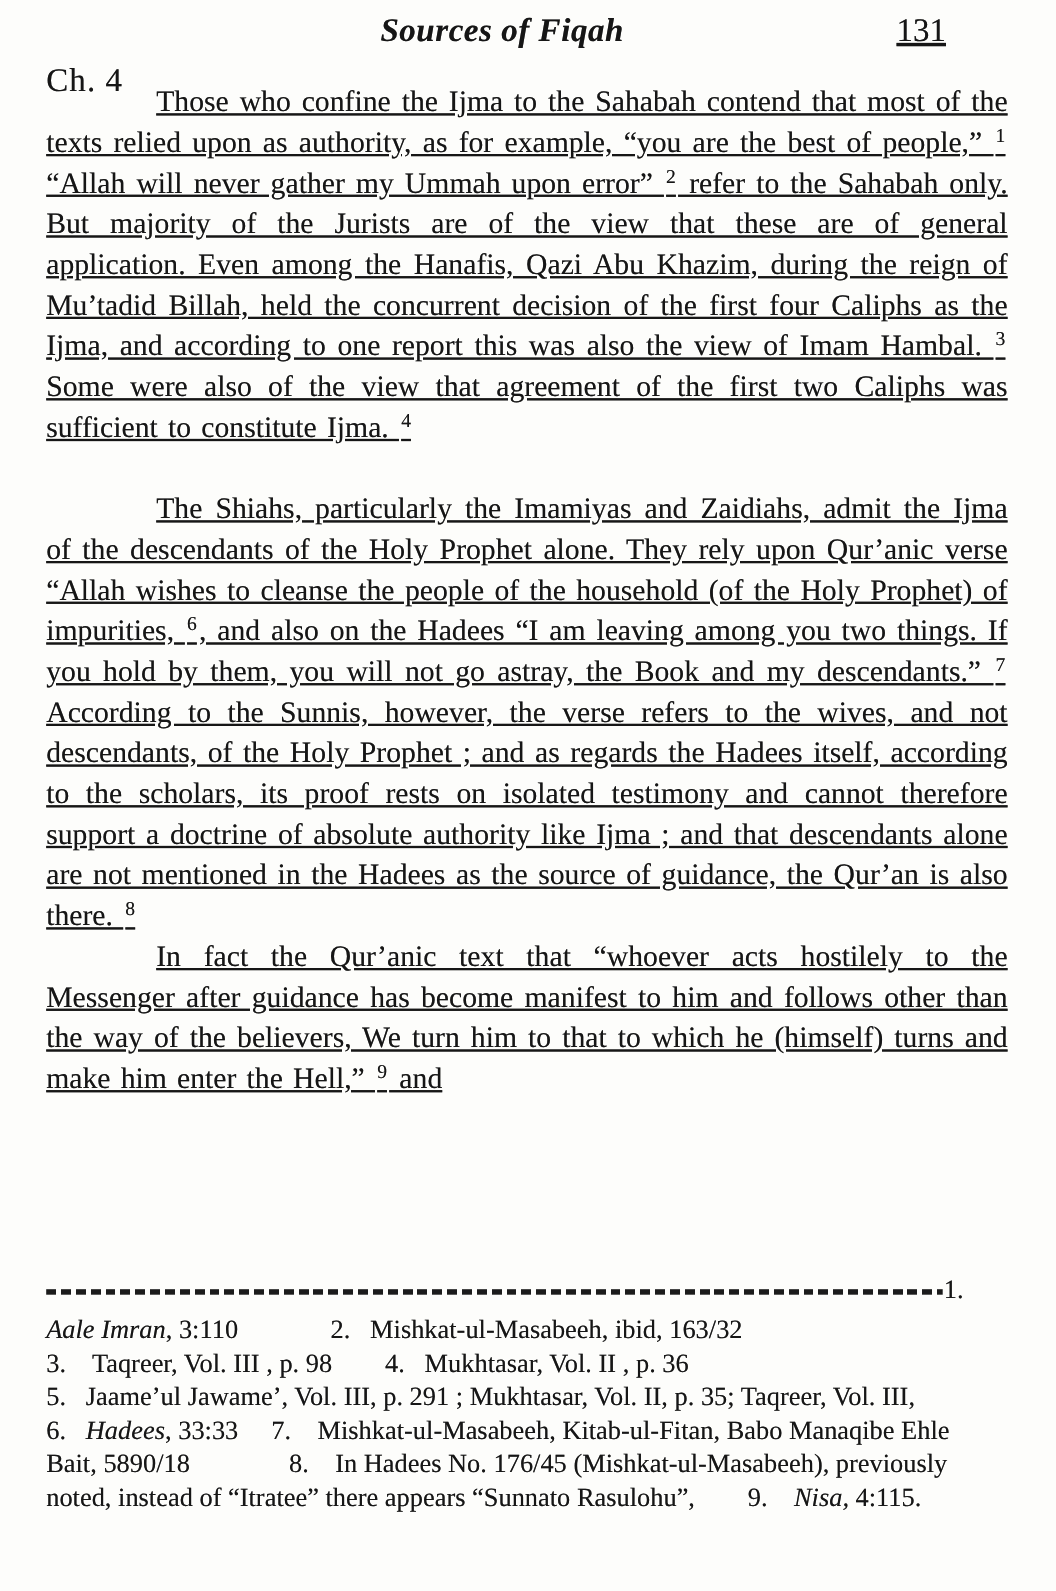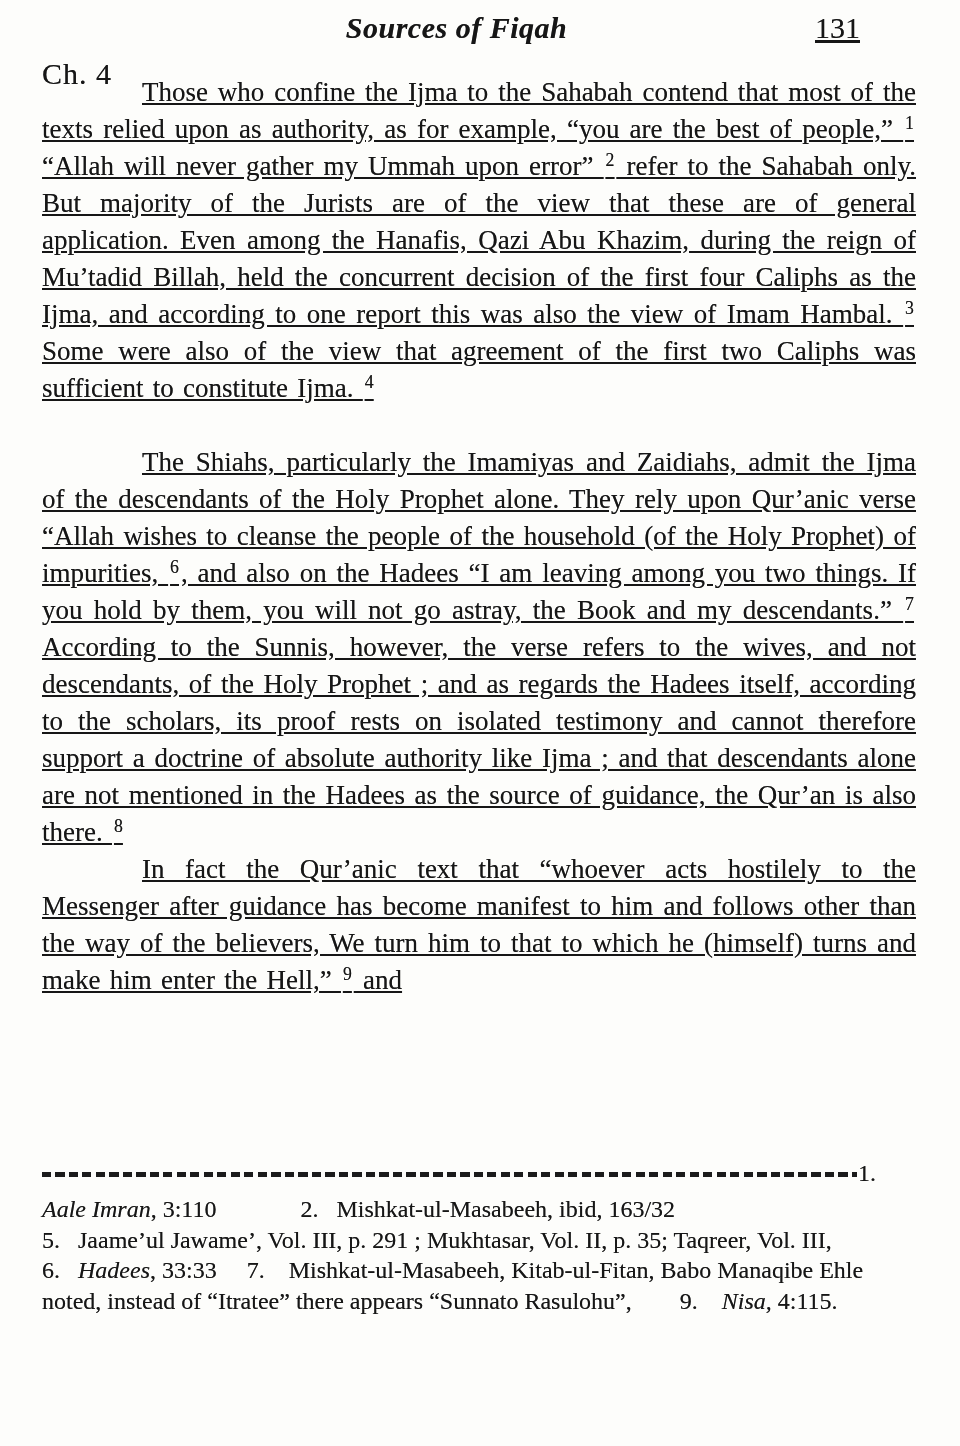--- a/index.html
+++ b/index.html
@@ -96,19 +96,21 @@
       <p class="para indent">In fact the Qur’anic text that  “whoever acts hostilely to the Messenger after guidance has become manifest to him and follows other than the way of the believers, We turn him to that to which he (himself)  turns and make  him enter the  Hell,” <sup>9</sup> and</p>
     </div>
 
   <div class="footnotes">
     <div class="fn-sep">
       <span class="fn-dashes"></span>
       <span class="fn-sep-num">1.</span>
     </div>
     <div id="footnote-lines">
         <div class="fn-line"><i>Aale Imran</i>, 3:110              2.   Mishkat-ul-Masabeeh, ibid, 163/32</div>
+        <div class="fn-line">3.    Taqreer, Vol. III , p. 98        4.   Mukhtasar, Vol. II , p. 36</div>
         <div class="fn-line">5.   Jaame’ul Jawame’, Vol. III, p. 291 ; Mukhtasar, Vol. II, p. 35; Taqreer, Vol. III,</div>
         <div class="fn-line">6.   <i>Hadees</i>, 33:33     7.    Mishkat-ul-Masabeeh, Kitab-ul-Fitan, Babo Manaqibe Ehle</div>
+        <div class="fn-line">Bait, 5890/18               8.    In Hadees No. 176/45 (Mishkat-ul-Masabeeh), previously</div>
         <div class="fn-line">noted, instead of “Itratee” there appears “Sunnato Rasulohu”,        9.    <i>Nisa,</i> 4:115.</div>
       </div>
   </div>
 
 </div>
 
 </body></html>

